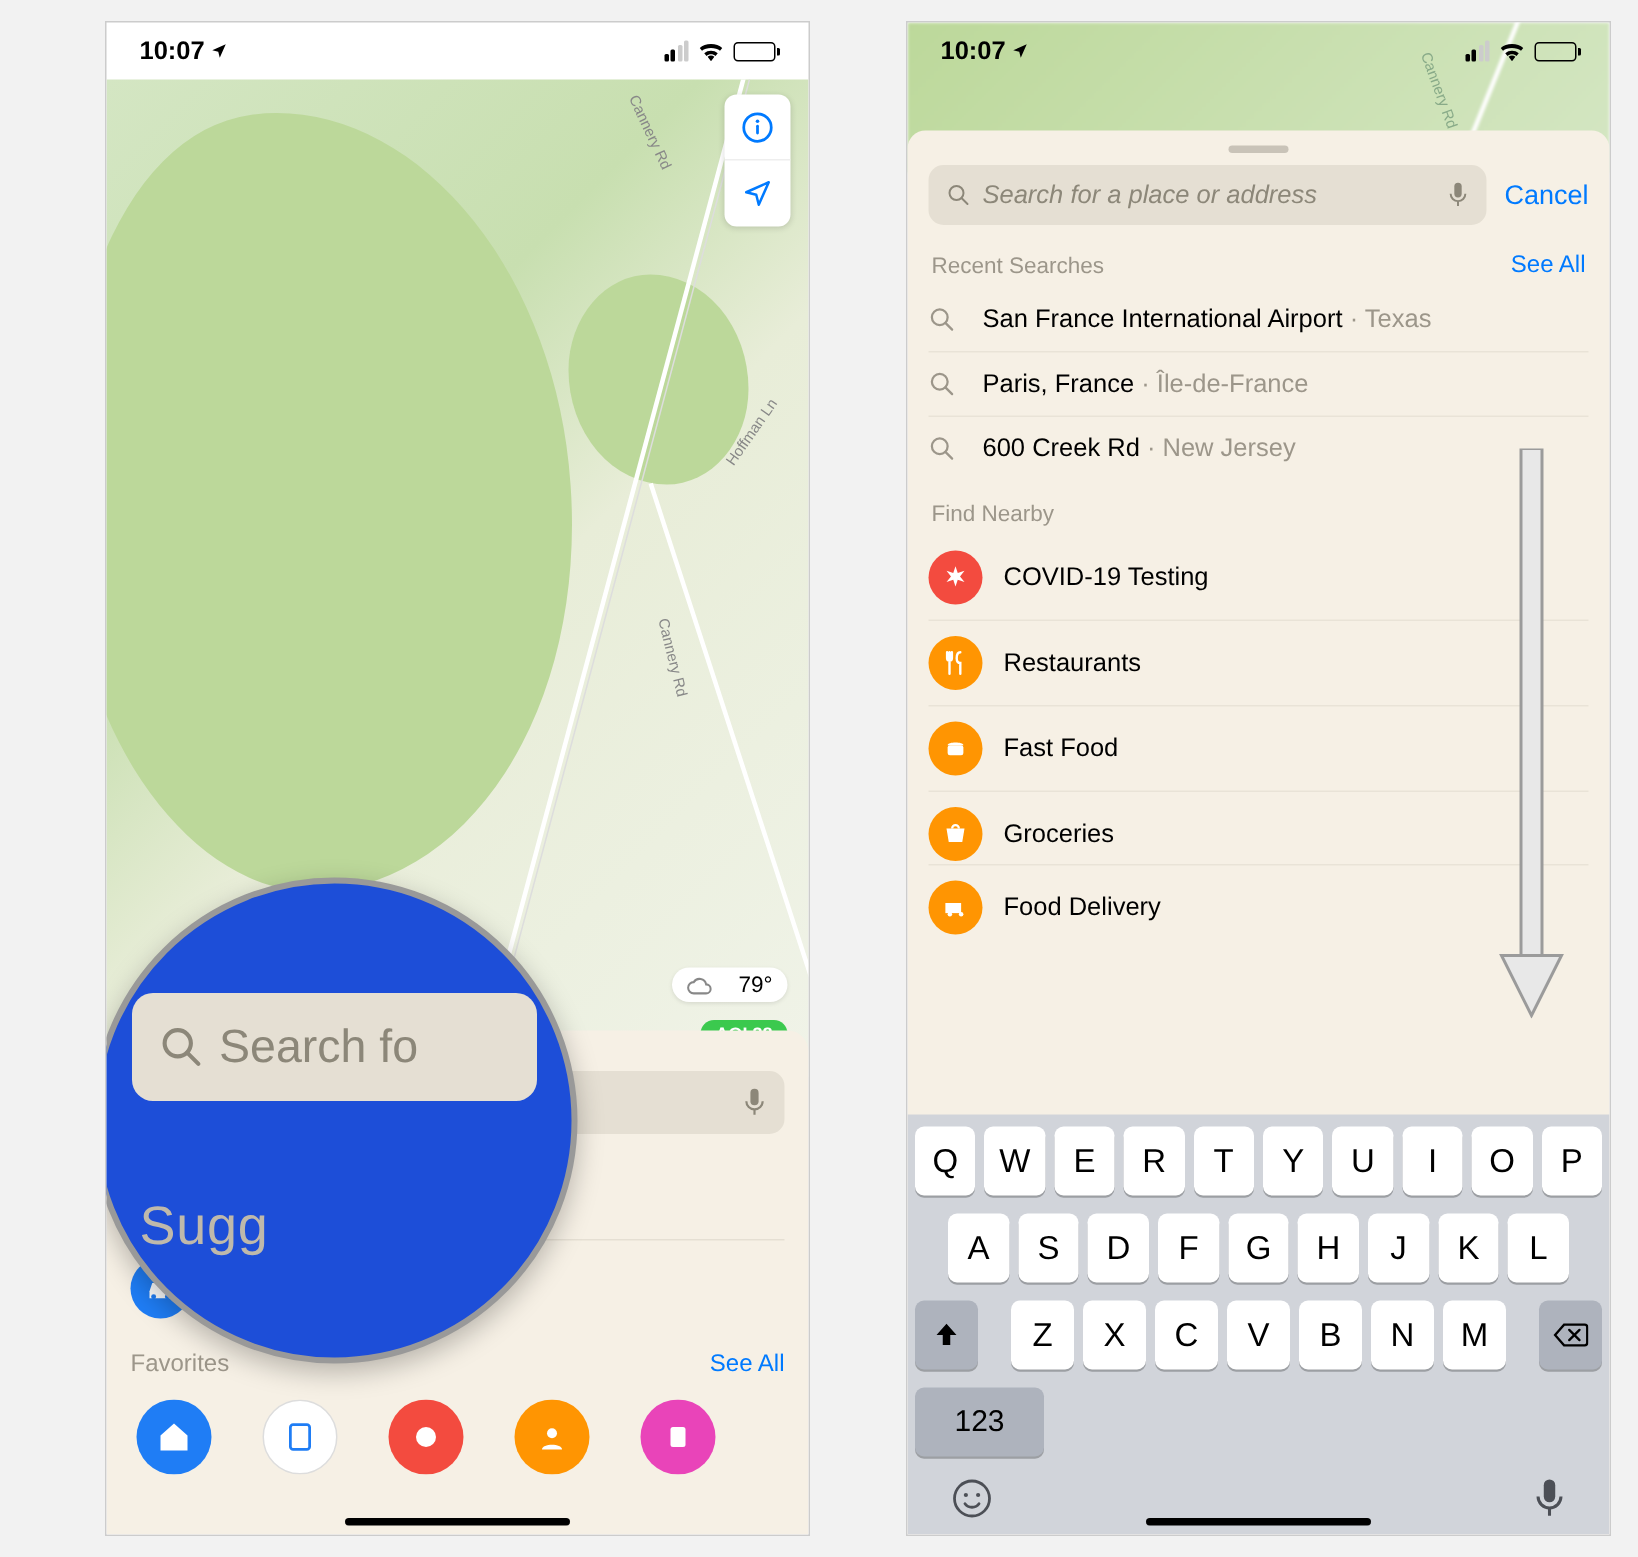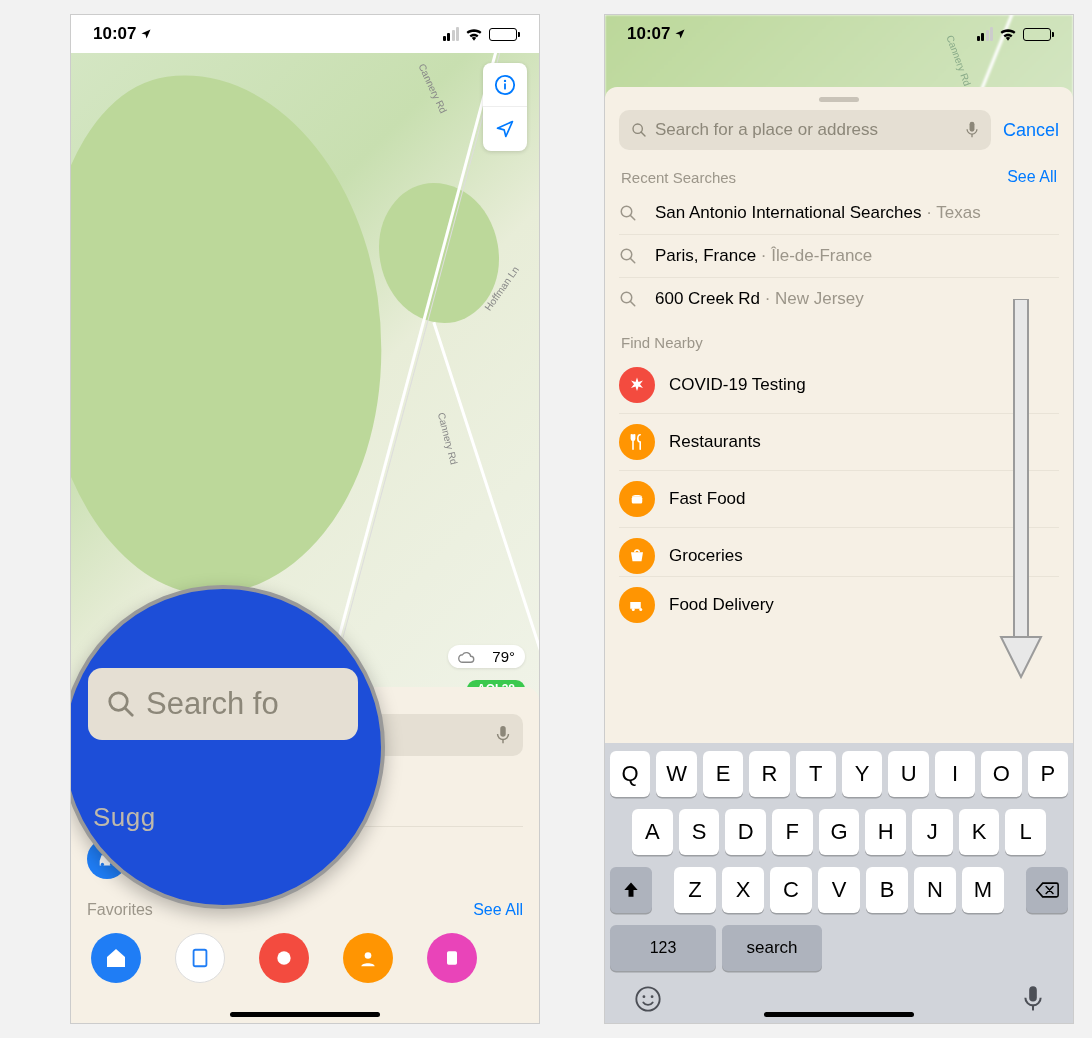--- a/index.html
+++ b/index.html
@@ -123,21 +123,21 @@
     margin:0 auto 10px;
   }
   .search-field {
     background:#e5dfd3; border-radius:10px; height:42px;
     display:flex; align-items:center; padding:0 12px; gap:8px;
     color:#8c8779;
   }
   .search-field .mag { font-size:18px; color:#8c8779; }
   .search-field input {
     flex:1; border:none; background:transparent; font-size:18px;
-    color:#be185d; outline:none;
+    color:#be185d; outline:none;font-style:italic;
   }
   .search-field input::placeholder { color:#8c8779; }
   .mic-icon { color:#8c8779; }
 
   .sugg-item {
     display:flex; align-items:center; gap:14px; padding:12px 0;
   }
   .sugg-item + .sugg-item { border-top:1px solid #e5dfd3; }
   .sugg-icon {
     width:40px; height:40px; border-radius:50%;
@@ -190,21 +190,21 @@
     display:flex; align-items:center; padding:0 18px; gap:10px;
     margin-top: 6px;
   }
   .mag-search-field .mag {
     color:#8c8779;
   }
   .mag-search-field .ph {
     font-size:31px; color:#8c8779; white-space:nowrap; overflow:hidden;
   }
   .mag-below-text {
-    font-size:26px; color:#bfb9ab; margin-top:62px;
+    font-size:36px; color:#bfb9ab; margin-top:62px;
     align-self:flex-start; margin-left:28px; letter-spacing:0.5px;text-align:center;
   }
 
   
   .phone-right .status-bar { background:transparent; }
   .right-top-bg {
     position:absolute; left:0; right:0; top:0; height:100px;
     background: linear-gradient(135deg,#bcd89a,#d4e6c3);
     filter: blur(1px);
   }
@@ -284,22 +284,22 @@
   .kb-row.row2 { padding:0 22px; }
   .kb-row.row3 .key { max-width:42px; }
   .key-wide { max-width:54px; background:#aeb3bd; }
   .key-shift svg { width:20px; height:20px; }
   .key-del { background:#aeb3bd; }
   .kb-bottom {
     display:flex; gap:6px; margin-bottom:10px;
   }
   .key-123 {
     background:#aeb3bd; border-radius:6px; height:46px;
-    width:106px; display:flex; align-items:center; justify-content:center;
-    font-size:16px;
+    width:86px; display:flex; align-items:center; justify-content:center;
+    font-size:20px;
     box-shadow:0 1.5px 0 rgba(0,0,0,0.25);
   }
   .key-space {
     flex:1; background:#fff; border-radius:6px; height:46px;
     display:flex; align-items:center; justify-content:center;
     font-size:17px;
     box-shadow:0 1.5px 0 rgba(0,0,0,0.25);
   }
   .key-search {
     background:#aeb3bd; border-radius:6px; height:46px;
@@ -523,21 +523,21 @@
       <span class="link">See All</span>
     </div>
 
     <div class="recent-item">
       <span class="recent-icon">
         <svg width="18" height="18" viewBox="0 0 24 24">
             <circle cx="10" cy="10" r="7" fill="none" stroke="#9c968a" stroke-width="2"></circle>
             <line x1="15" y1="15" x2="21" y2="21" stroke="#9c968a" stroke-width="2" stroke-linecap="round"></line>
           </svg>
       </span>
-      <span class="recent-text"><span class="main">San Antonio International Searches</span> <span class="sub">· </span><span class="sub">Texas</span></span>
+      <span class="recent-text"><span class="main">San France International Airport</span> <span class="sub">· </span><span class="sub">Texas</span></span>
     </div>
     <div class="recent-item">
       <span class="recent-icon">
         <svg width="18" height="18" viewBox="0 0 24 24">
             <circle cx="10" cy="10" r="7" fill="none" stroke="#9c968a" stroke-width="2"></circle>
             <line x1="15" y1="15" x2="21" y2="21" stroke="#9c968a" stroke-width="2" stroke-linecap="round"></line>
           </svg>
       </span>
       <span class="recent-text"><span class="main">Paris, France</span> <span class="sub">· </span><span class="sub">Île-de-France</span></span>
     </div>
@@ -649,21 +649,20 @@
         </div>
       <div class="key key-wide key-del">
         <svg width="24" height="18" viewBox="0 0 28 20">
             <path d="M9 2h16a2 2 0 012 2v12a2 2 0 01-2 2H9l-7-8 7-8z" fill="none" stroke="#000" stroke-width="1.8"></path>
             <path d="M13 6l8 8M21 6l-8 8" stroke="#000" stroke-width="1.8" stroke-linecap="round"></path>
           </svg>
       </div>
     </div>
     <div class="kb-bottom">
       <div class="key-123">123</div>
-      <div class="key-search">search</div>
     </div>
     <div class="kb-footer">
       <span>
         <svg width="28" height="28" viewBox="0 0 24 24">
             <circle cx="12" cy="12" r="10" fill="none" stroke="#4c4f56" stroke-width="1.6"></circle>
             <circle cx="8.5" cy="10" r="1.2" fill="#4c4f56"></circle>
             <circle cx="15.5" cy="10" r="1.2" fill="#4c4f56"></circle>
             <path d="M8 15c1 1.5 2.5 2 4 2s3-.5 4-2" fill="none" stroke="#4c4f56" stroke-width="1.6" stroke-linecap="round"></path>
           </svg>
       </span>

